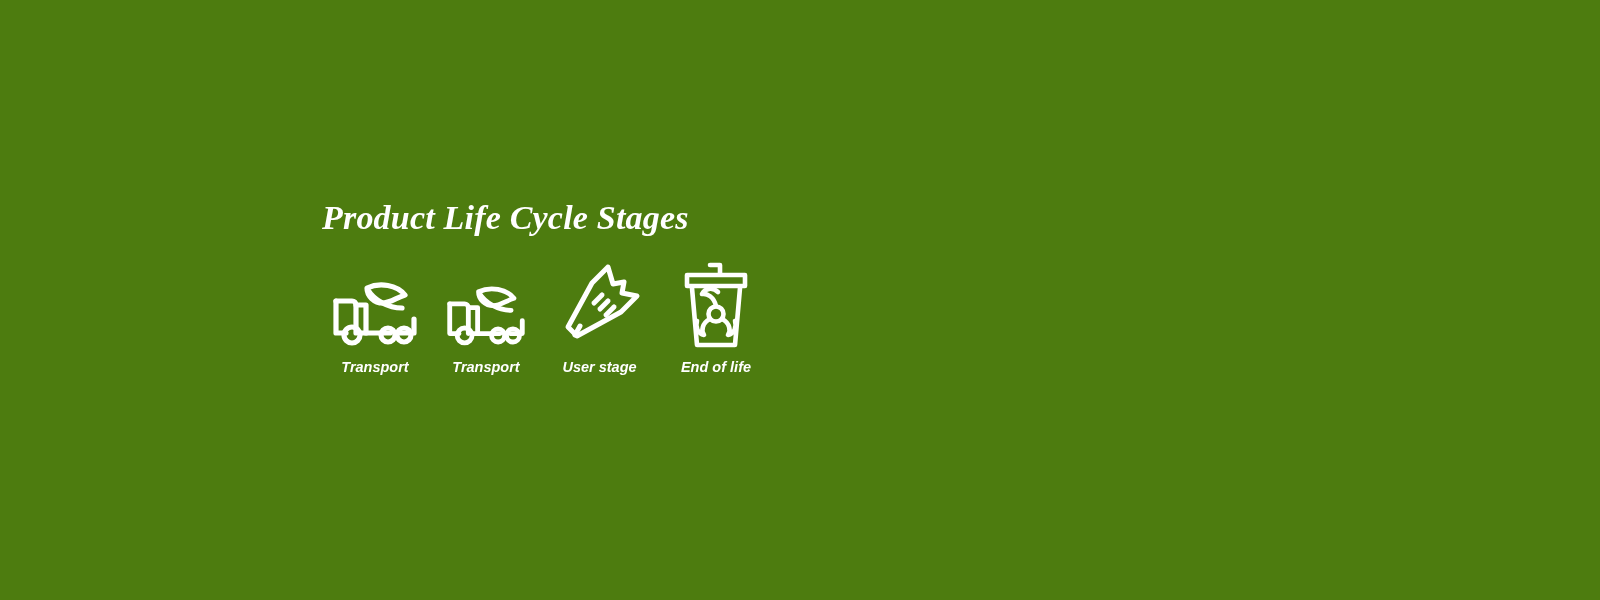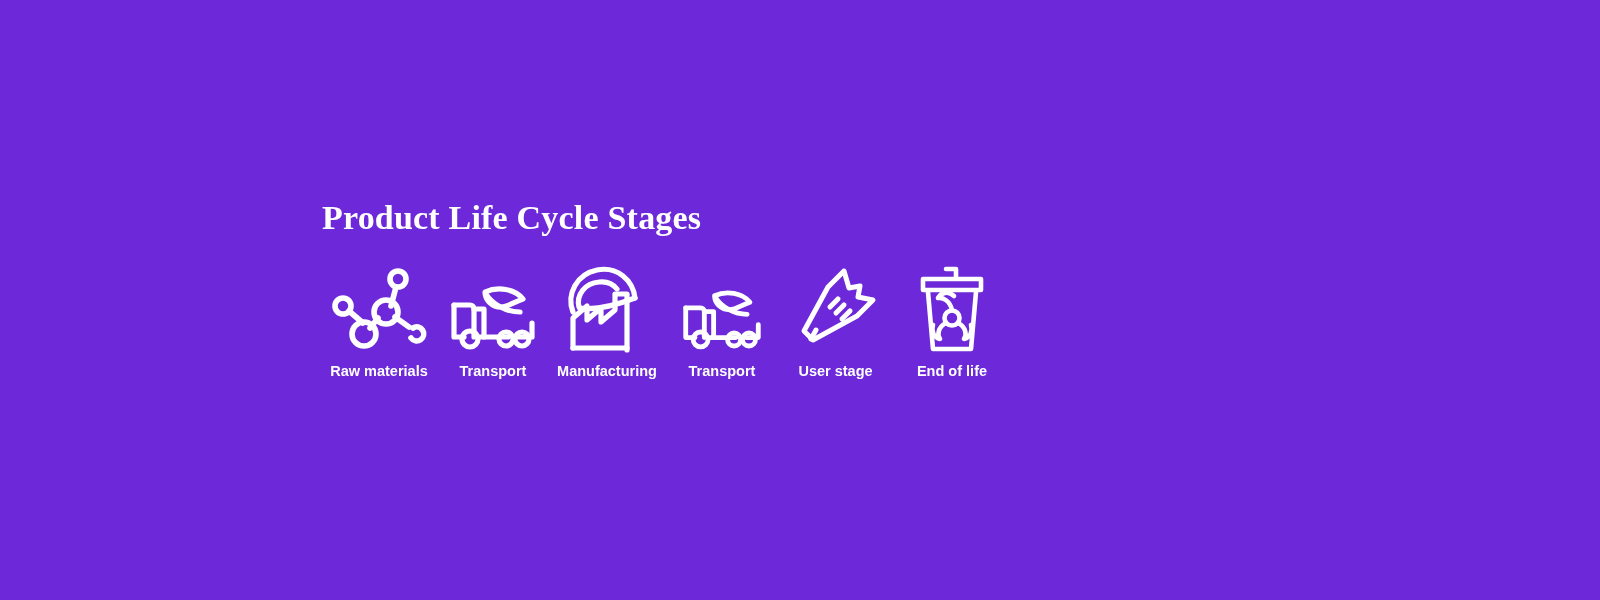--- a/index.html
+++ b/index.html
@@ -69,75 +69,47 @@
   .w-2 { width: 118px; }
   .w-3 { width: 112px; }
   .w-4 { width: 113px; }
   .w-5 { width: 115px; }
   .w-6 { width: 118px; }
   .w-7 { width: 120px; }
 </style>
 </head>
 <body>
 
-<div id="stage" style="background: #6d28d9;">
+<div id="stage" style="background: #4d7c0f; font-style: italic;">
 
   <div id="content">
 
     <h1 id="page-title">Product Life Cycle Stages</h1>
 
     <div id="stage-row">
 
-      <div class="stage-item w-0">
-        <span class="stage-icon">
-          <svg width="92" height="86" viewBox="0 0 92 86" fill="none" stroke="#ffffff" stroke-width="5.6" stroke-linecap="round" stroke-linejoin="round">
-            <line x1="63" y1="21" x2="58" y2="40"></line>
-            <line x1="45" y1="52" x2="37" y2="62"></line>
-            <line x1="62" y1="51" x2="76" y2="61"></line>
-            <line x1="16" y1="45" x2="30" y2="57"></line>
-            <circle cx="65" cy="13" r="8"></circle>
-            <circle cx="53" cy="46" r="12"></circle>
-            <circle cx="31" cy="68" r="12"></circle>
-            <circle cx="10" cy="40" r="8"></circle>
-            <path d="M80 62 a7 7 0 1 1 -2 10"></path>
-          </svg>
-        </span>
-        <span class="stage-label">Raw materials</span>
-      </div>
 
       <div class="stage-item w-1">
         <span class="stage-icon">
           <svg width="86" height="70" viewBox="0 0 86 70" fill="none" stroke="#ffffff" stroke-width="5.2" stroke-linecap="round" stroke-linejoin="round">
             <path d="M4 23 h16 a4 4 0 0 1 4 4 v28"></path>
             <path d="M4 23 v32 h10"></path>
             <path d="M24 27 h10 v28"></path>
             <path d="M30 55 h28"></path>
             <path d="M69 55 h13 v-14"></path>
             <circle cx="20" cy="57" r="8"></circle>
             <circle cx="56" cy="57" r="7"></circle>
             <circle cx="72" cy="57" r="7"></circle>
             <path d="M35 10 c13 -6 30 -3 38 7 c-9 3 -15 8 -22 8 c-9 0 -16 -7 -16 -15 z"></path>
             <path d="M36 12 c6 10 20 18 34 18"></path>
           </svg>
         </span>
         <span class="stage-label">Transport</span>
       </div>
 
-      <div class="stage-item w-2">
-        <span class="stage-icon">
-          <svg width="80" height="90" viewBox="0 0 80 90" fill="none" stroke="#ffffff" stroke-width="5.2" stroke-linecap="round" stroke-linejoin="round">
-            <path d="M6 50 c-7 -18 4 -38 24 -42 c20 -4 36 10 38 28"></path>
-            <path d="M12 45 c-3 -12 6 -24 20 -25 c8 -1 14 2 18 7"></path>
-            <path d="M13 46 c14 2 34 -2 55 -10"></path>
-            <path d="M6 86 v-30 l14 -12 v14 l14 -12 v14 l14 -12 v-16 h12 v56"></path>
-            <path d="M6 86 h54"></path>
-          </svg>
-        </span>
-        <span class="stage-label">Manufacturing</span>
-      </div>
 
       <div class="stage-item w-3">
         <span class="stage-icon">
           <svg width="80" height="66" viewBox="0 0 86 70" fill="none" stroke="#ffffff" stroke-width="5.2" stroke-linecap="round" stroke-linejoin="round">
             <path d="M4 23 h16 a4 4 0 0 1 4 4 v28"></path>
             <path d="M4 23 v32 h10"></path>
             <path d="M24 27 h10 v28"></path>
             <path d="M30 55 h28"></path>
             <path d="M69 55 h13 v-14"></path>
             <circle cx="20" cy="57" r="8"></circle>

